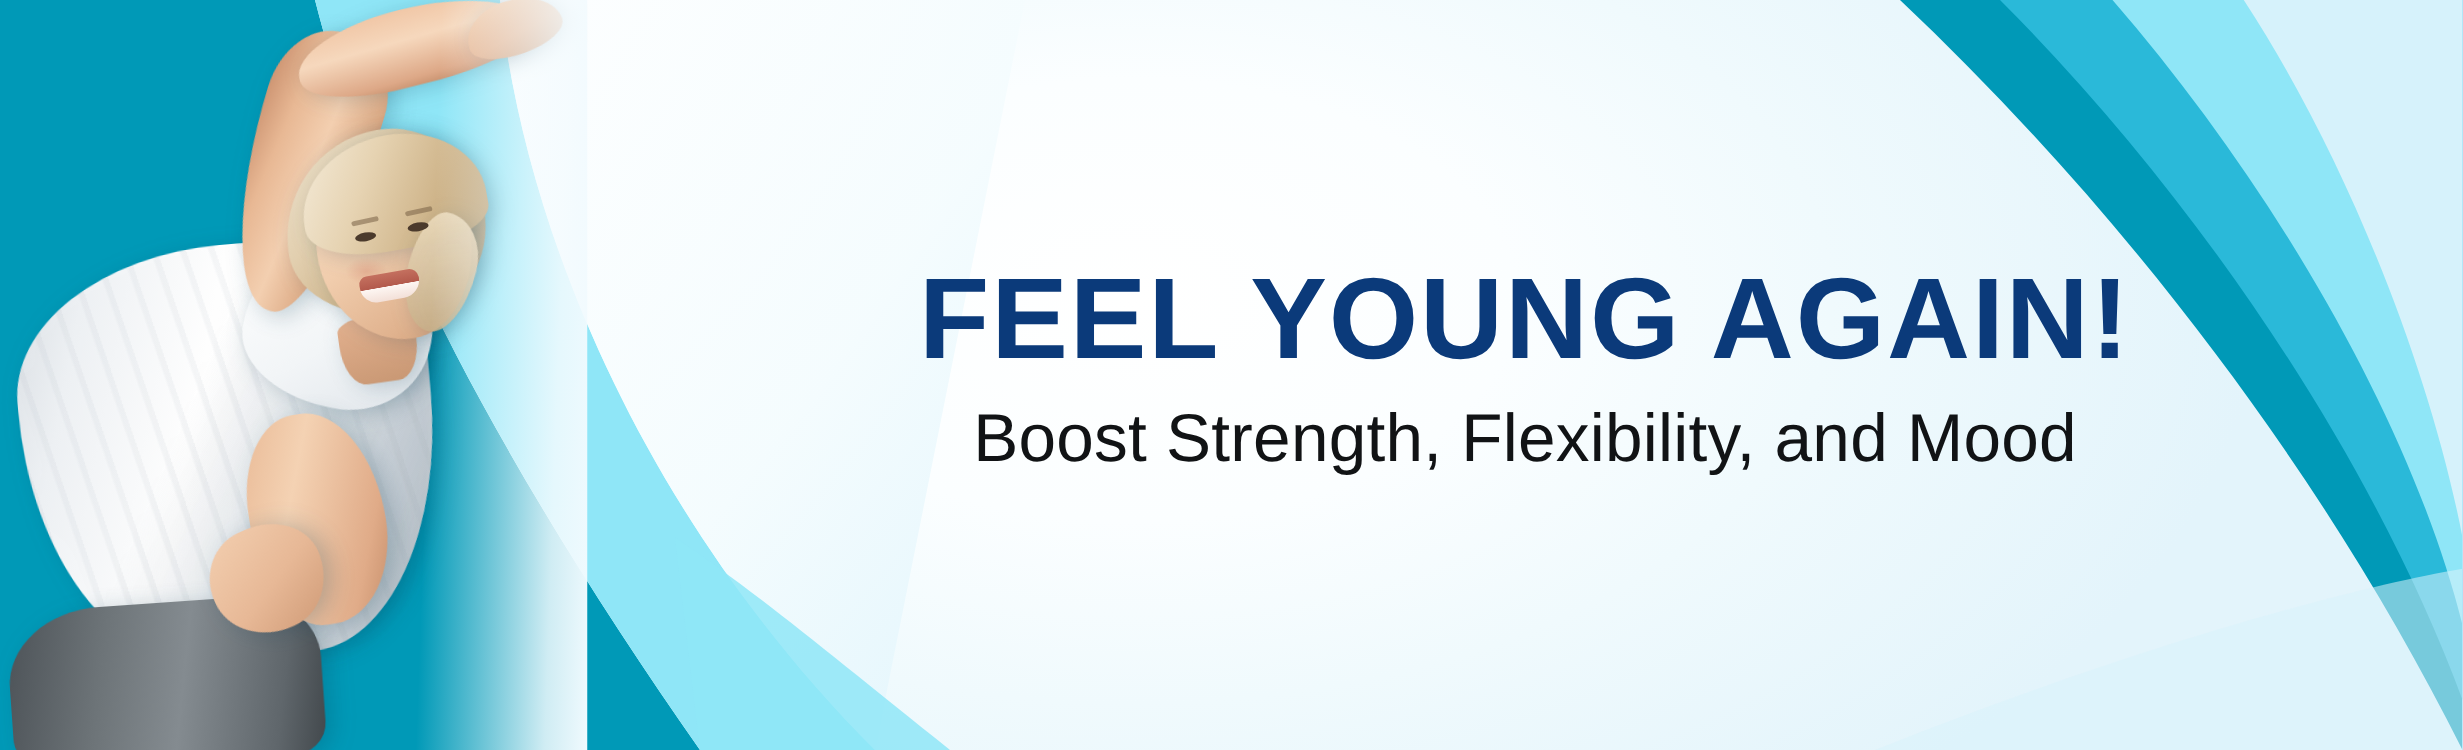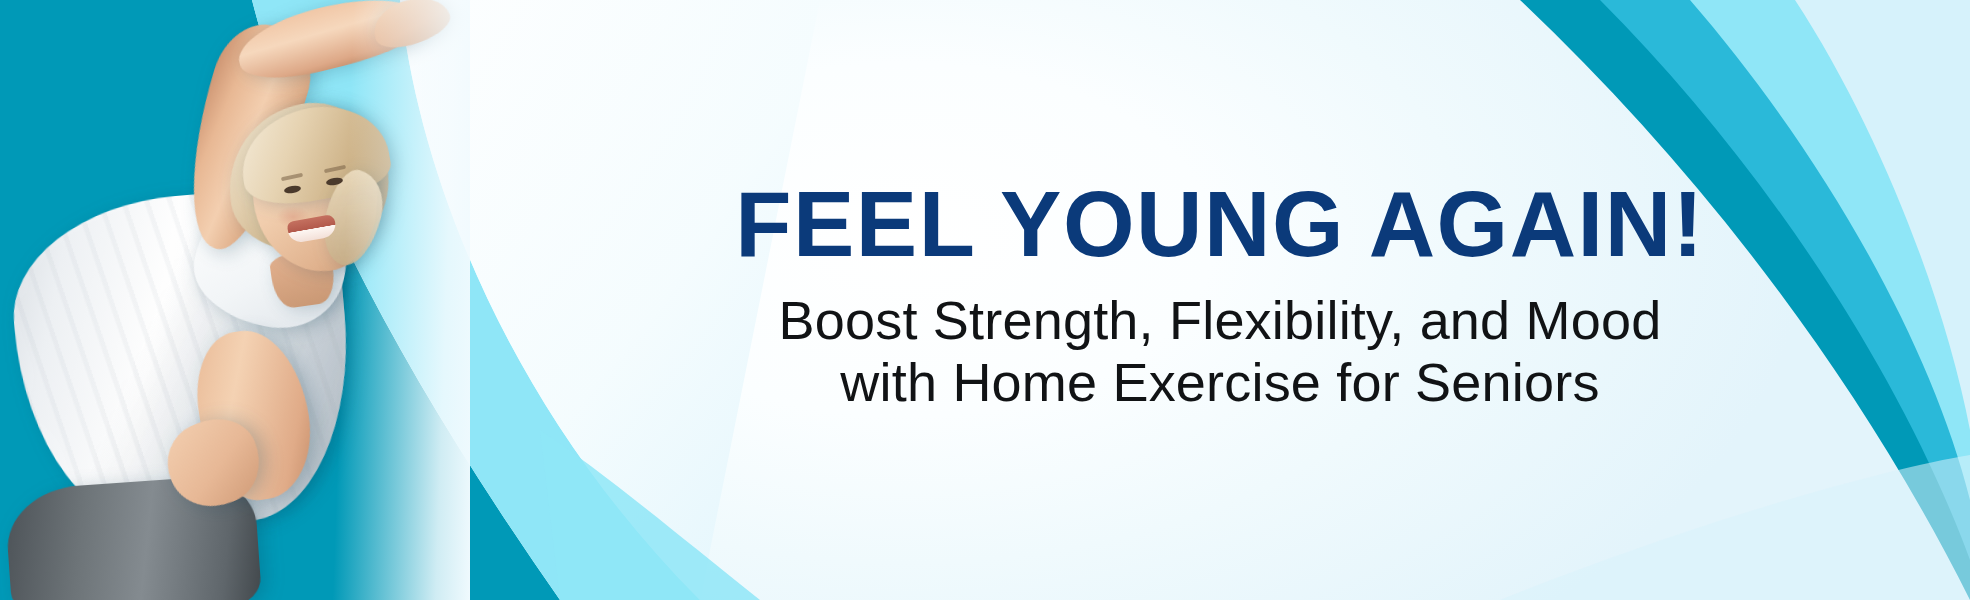--- a/index.html
+++ b/index.html
@@ -355,17 +355,16 @@
       <div class="eye eye-r"></div>
       <div class="mouth"></div>
     </div>
     <div class="photo-fade"></div>
   </div>
 
   <div class="copy">
     <h1 class="headline">FEEL YOUNG AGAIN!</h1>
     <p class="subhead">
       <span class="line">Boost Strength, Flexibility, and Mood</span>
-      <span class="line">with Home Exercise for Seniors</span>
     </p>
   </div>
 
 </div>
 
 </body></html>

